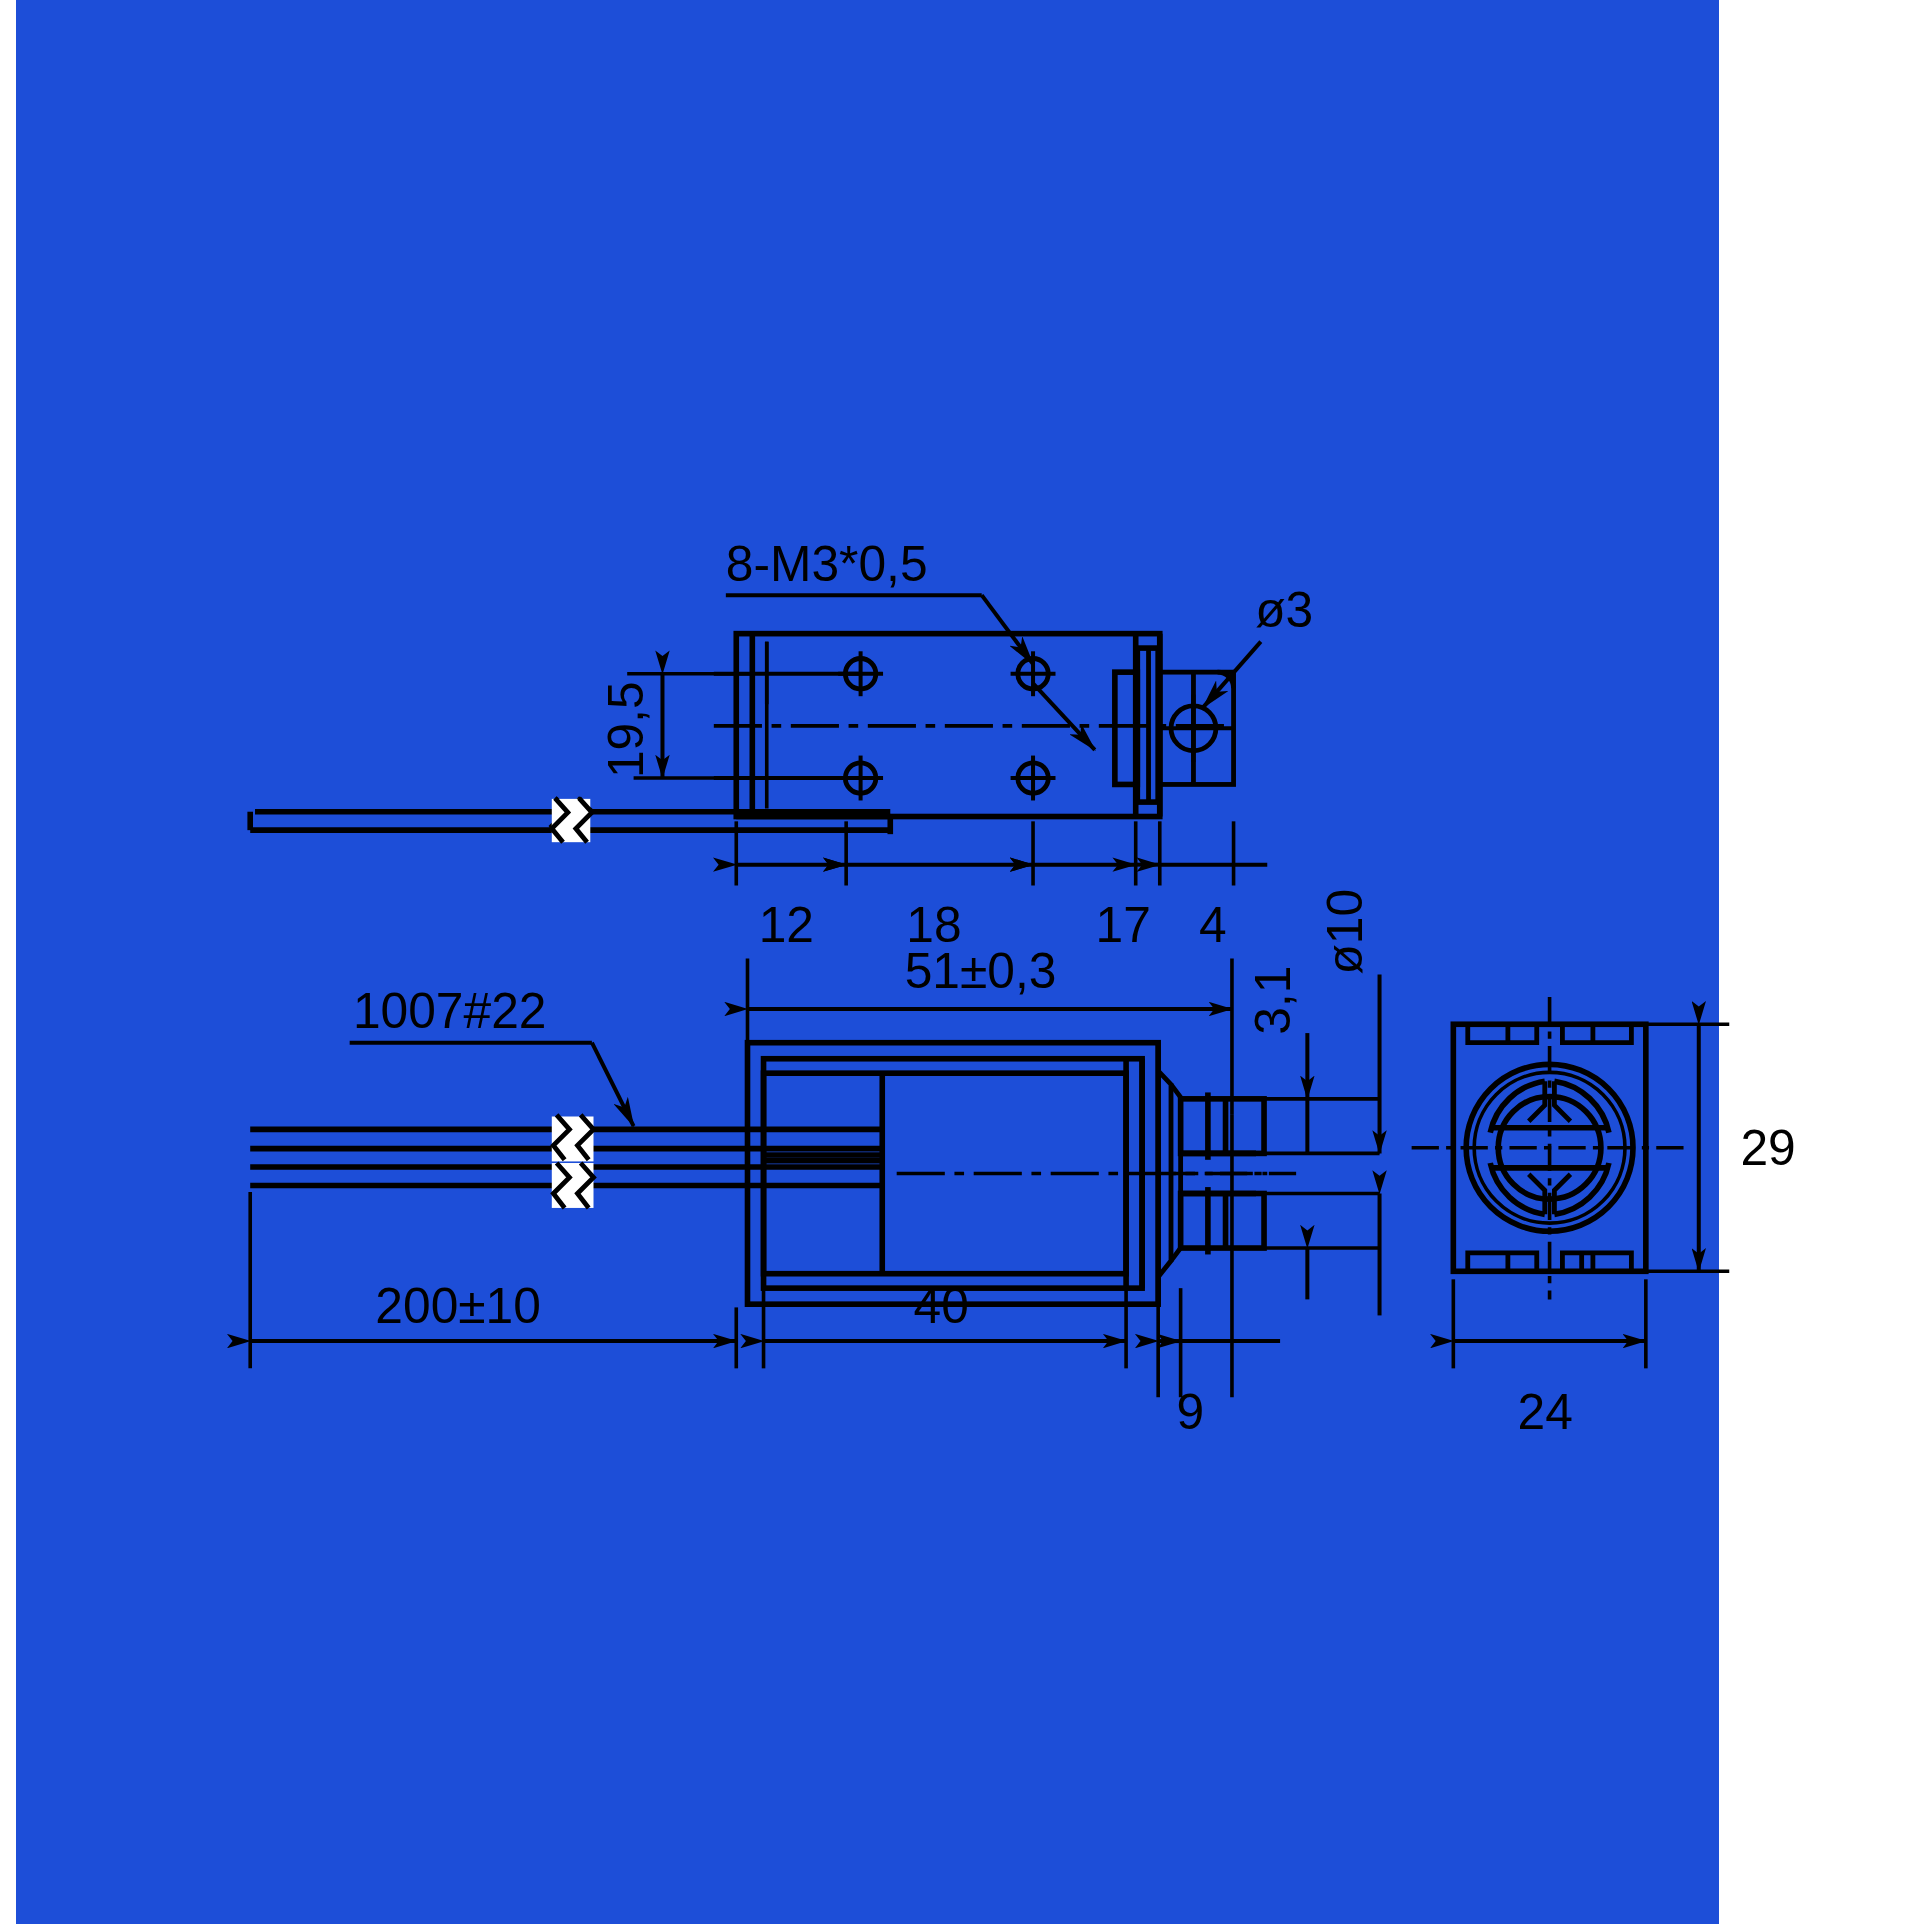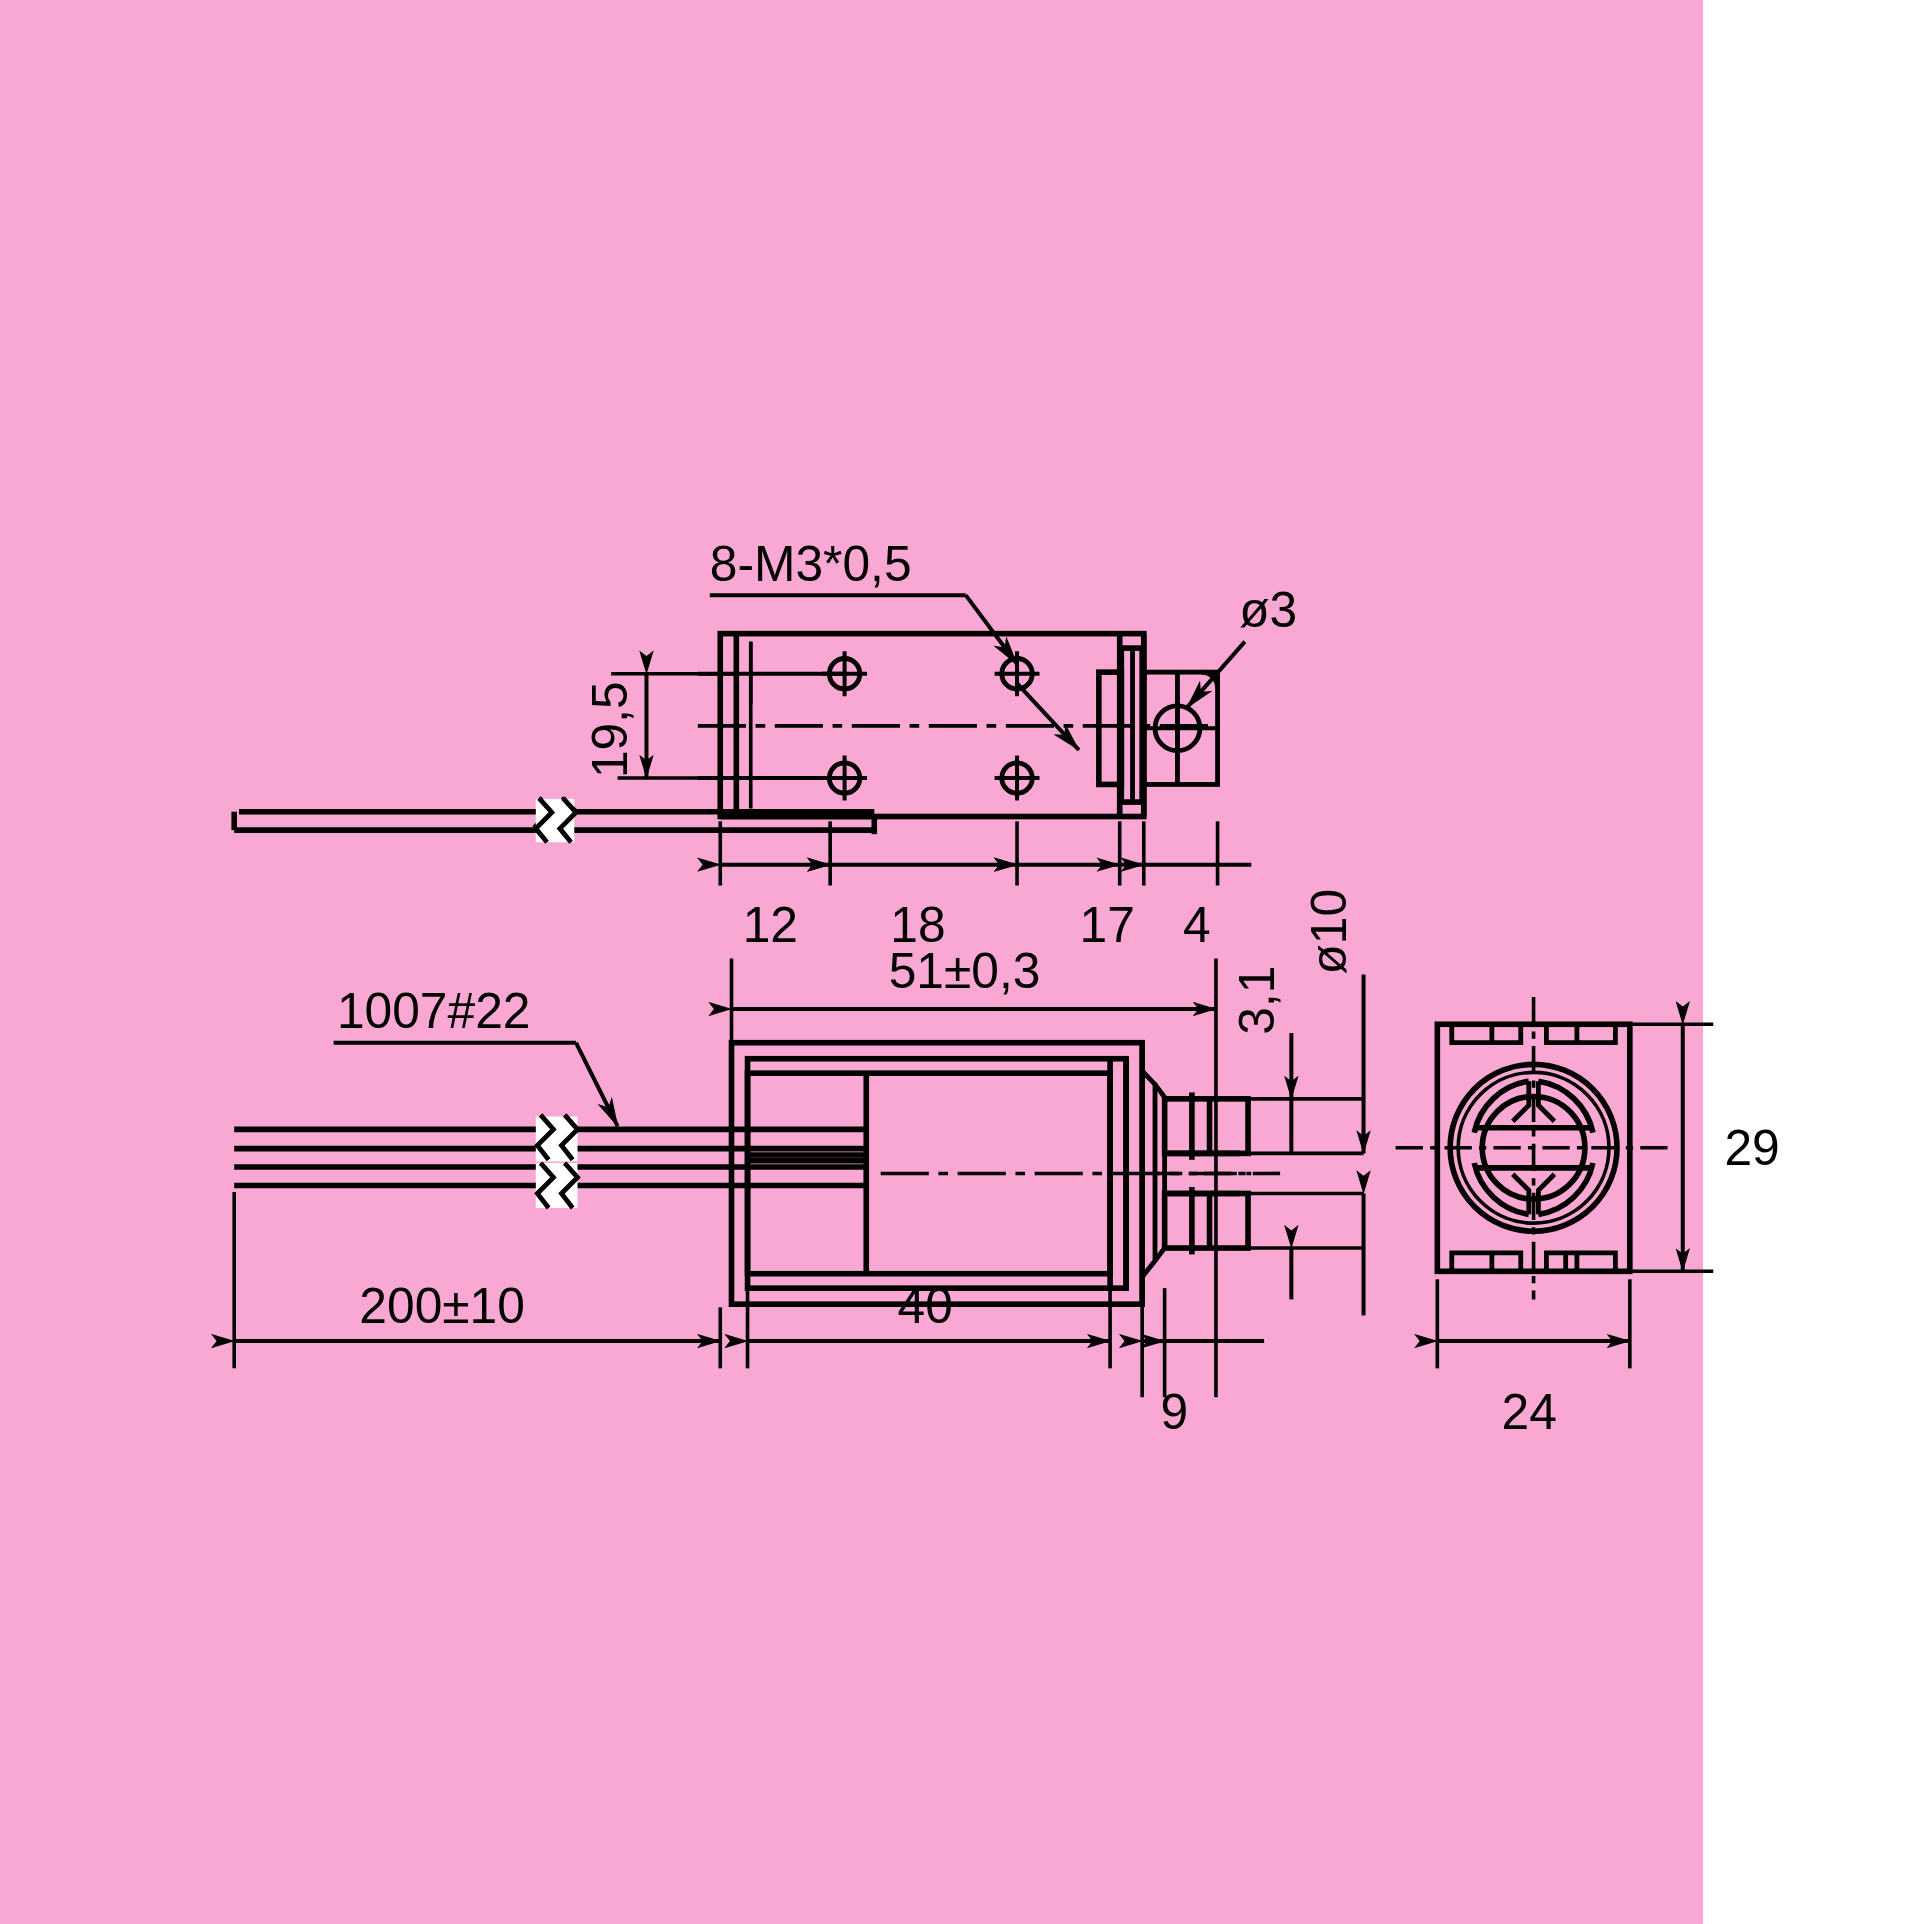--- a/index.html
+++ b/index.html
@@ -1,19 +1,19 @@
 <!DOCTYPE html>
 <html style="font-size:13px"><head>
 <meta charset="utf-8">
 <title>Solenoid Technical Drawing</title>
 <style>
   html,body{margin:0;padding:0;background:#ffffff;}
   body{width:1925px;height:1925px;overflow:hidden;
        font-family:"Liberation Sans", sans-serif;}
-  #sheet{position:relative;width:1703px;height:1925px;background:#f9a8d4;}
+  #sheet{position:relative;width:1703px;height:1925px;background:#1d4ed8;margin-left:16px;}
   svg#dwg{position:absolute;left:0;top:0;width:1925px;height:1925px;display:block;}
   .ln{stroke:#000;fill:none;stroke-linecap:butt;}
   .thick{stroke-width:7;}
   .med{stroke-width:6;}
   .thin{stroke-width:5;}
   .hair{stroke-width:4.5;}
   .dim{stroke:#000;fill:none;stroke-width:5;}
   .ext{stroke:#000;fill:none;stroke-width:4.5;}
   .ctr{stroke:#000;fill:none;stroke-width:4.5;
        stroke-dasharray:60 12 12 12;}

